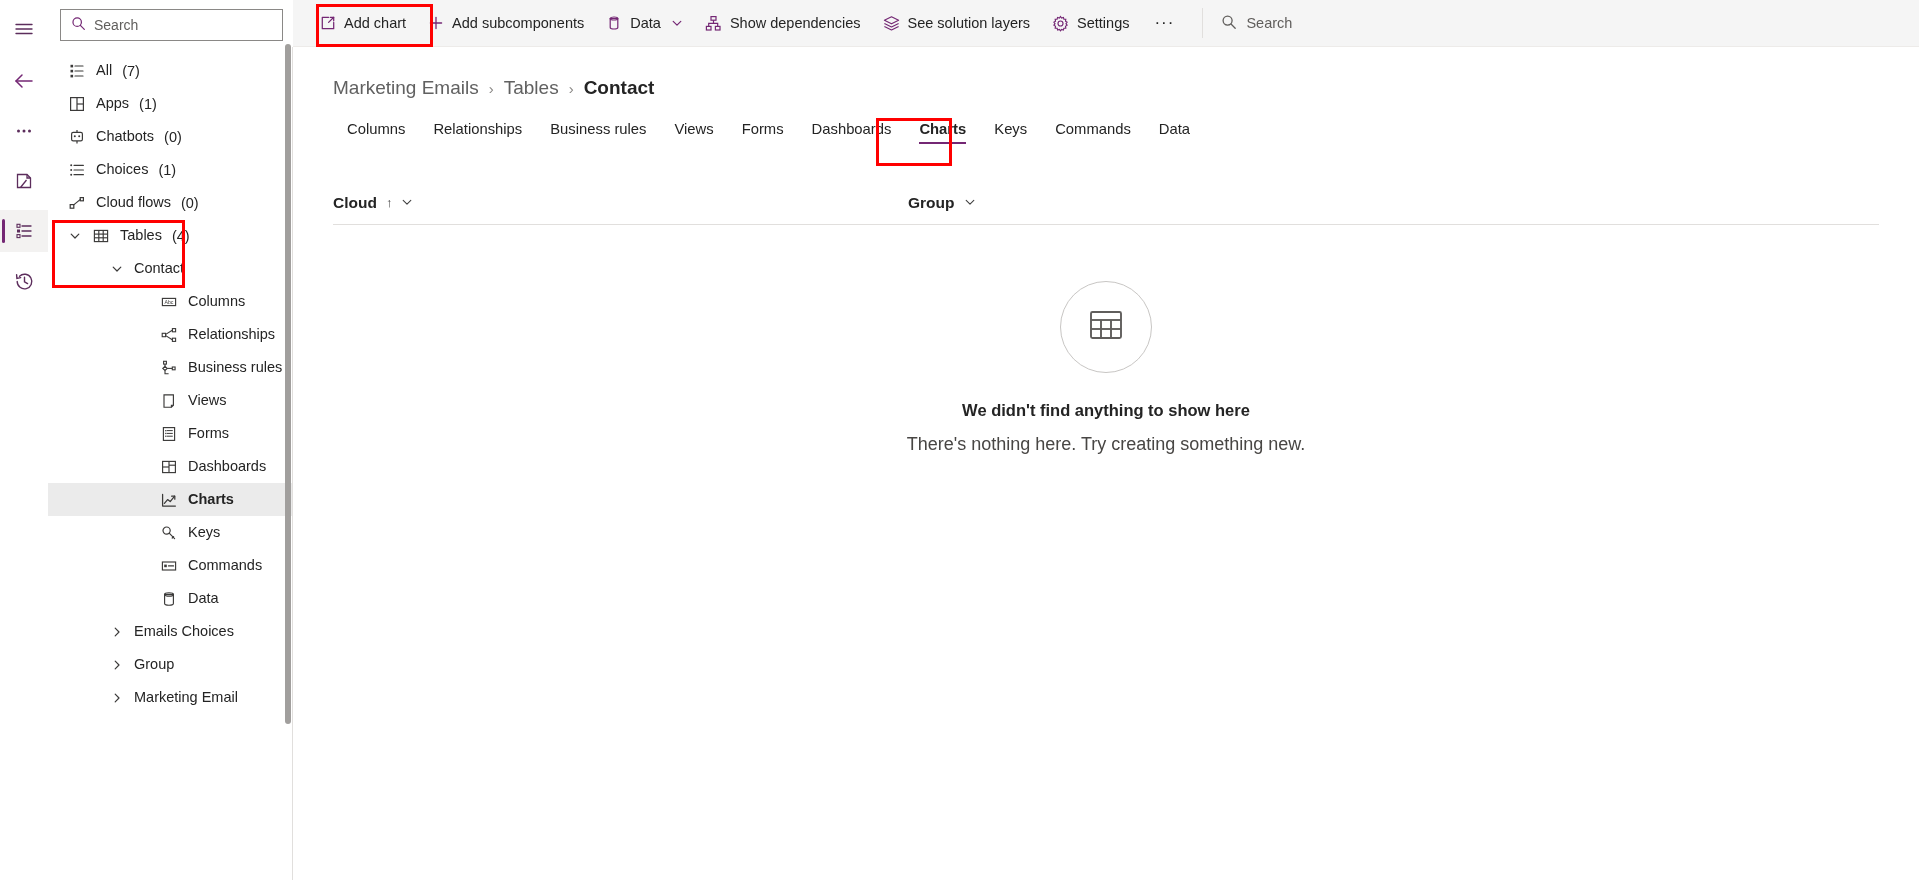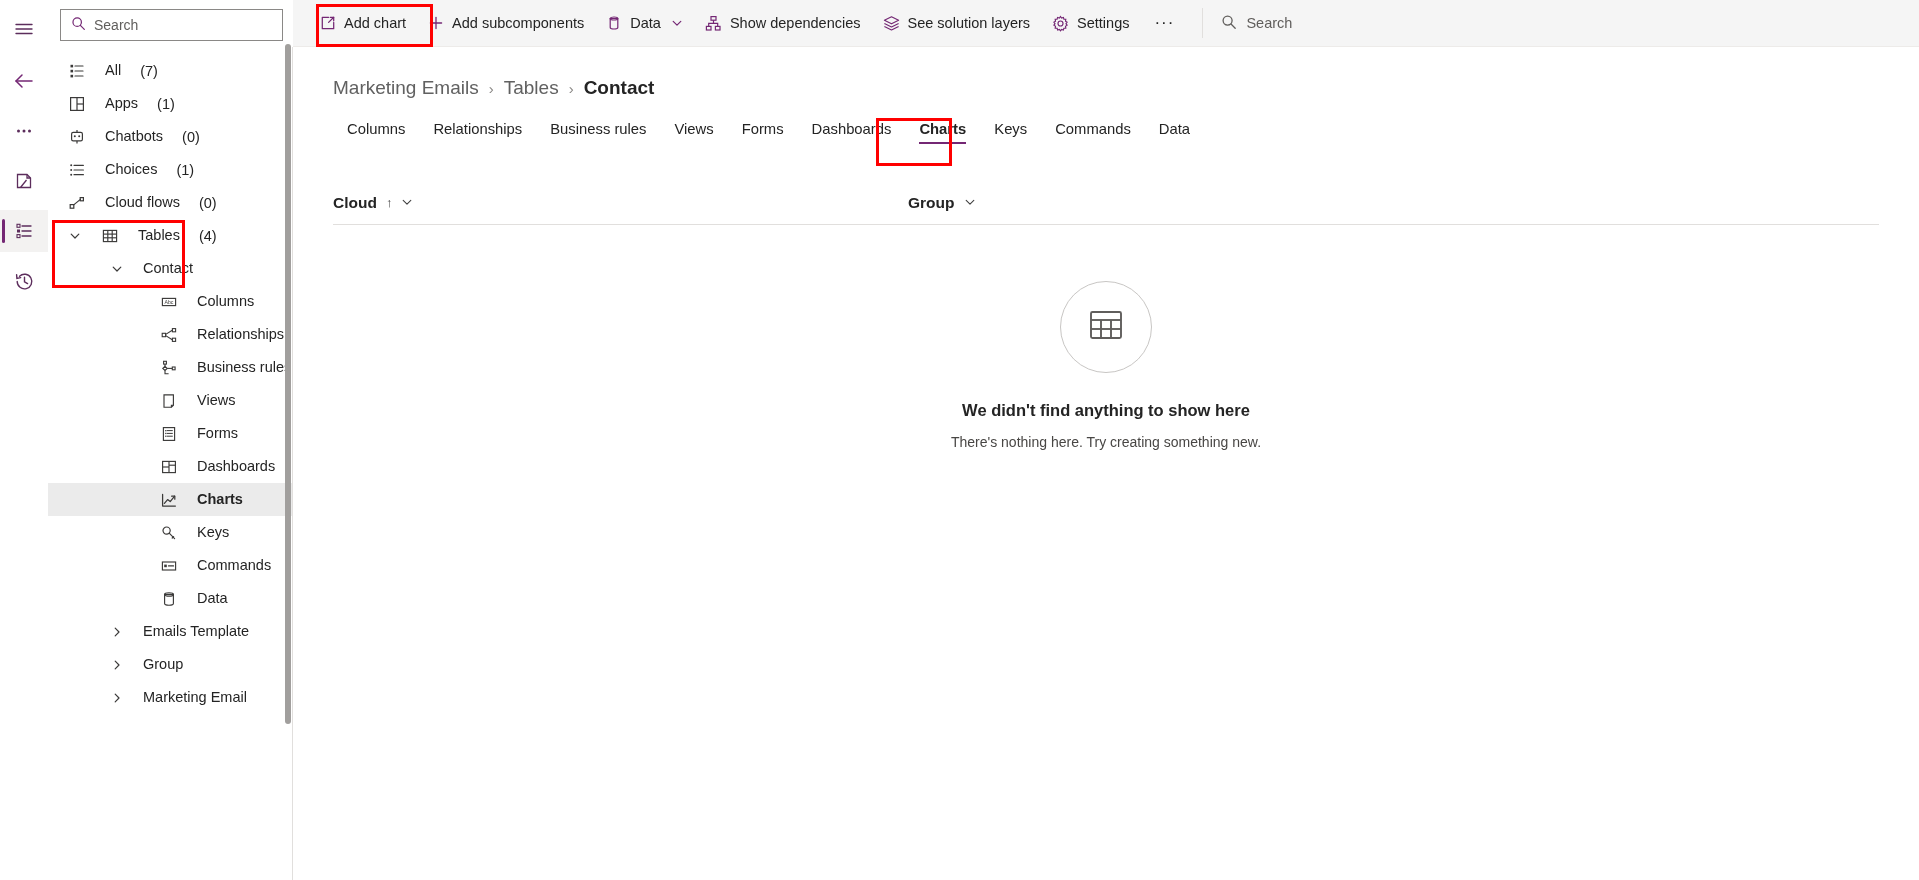--- a/index.html
+++ b/index.html
@@ -41,21 +41,21 @@
   .search-wrap { padding: 0 10px 0 12px; }
   .search-box {
     height: 32px; border: 1px solid #8a8886; background: #fff;
     display: flex; align-items: center; gap: 8px; padding: 0 10px;
   }
   .search-box .ph {
     font-size: 14px; color: #605e5c; line-height: 1;
   }
   .tree { margin-top: 13px; font-size: 14.5px; color: #242424; }
   .tree-row {
-    height: 33px; display: flex; align-items: center; gap: 19px;
+    height: 33px; display: flex; align-items: center; gap: 10px;
     padding-left: 20px; cursor: pointer; position: relative;
     white-space: nowrap;
   }
   .tree-row.active { background: #ebebeb; font-weight: 700; }
   .tree-row .lbl { line-height: 1; }
   .tree-row .cnt { color: #242424; }
   .ico { width: 18px; display: flex; align-items: center; justify-content: center; flex: 0 0 18px; }
   .chev { width: 14px; flex: 0 0 14px; display:flex; align-items:center; justify-content:center; }
   .tree-row.lvl1 { padding-left: 20px; }
   .tree-row.lvl3 { padding-left: 112px; }
@@ -131,21 +131,21 @@
     display: flex; flex-direction: column; align-items: center;
   }
   .empty-circle {
     width: 92px; height: 92px; border-radius: 50%;
     border: 1.6px solid #c8c6c4;
     display: flex; align-items: center; justify-content: center;
   }
   .empty-title {
     margin-top: 28px; font-size: 16.5px; font-weight: 700; color: #242424; text-align: center;
   }
-  .empty-sub { margin-top: 14px; font-size: 14px; color: #484644; }
+  .empty-sub { margin-top: 14px; font-size: 18px; color: #484644; }
 
   
   .annot { position: absolute; border: 3px solid #ff0000; pointer-events: none; z-index: 50; }
   #annot-addchart { left: 316px; top: 4px; width: 117px; height: 43px; }
   #annot-tables   { left: 52px;  top: 220px; width: 133px; height: 68px; }
   #annot-charts   { left: 876px; top: 118px; width: 76px;  height: 48px; }
 </style>
 </head>
 <body>
 
@@ -471,21 +471,21 @@
         </span>
         <span class="lbl">Data</span>
       </div>
 
       <div class="tree-row lvl2b">
         <span class="chev">
           <svg width="12" height="12" viewBox="0 0 12 12">
               <polyline points="4.2,2.2 8,6 4.2,9.8" fill="none" stroke="#3b3a39" stroke-width="1.2" stroke-linecap="round" stroke-linejoin="round"></polyline>
             </svg>
         </span>
-        <span class="lbl">Emails Template</span>
+        <span class="lbl">Emails Choices</span>
       </div>
 
       <div class="tree-row lvl2b">
         <span class="chev">
           <svg width="12" height="12" viewBox="0 0 12 12">
               <polyline points="4.2,2.2 8,6 4.2,9.8" fill="none" stroke="#3b3a39" stroke-width="1.2" stroke-linecap="round" stroke-linejoin="round"></polyline>
             </svg>
         </span>
         <span class="lbl">Group</span>
       </div>

